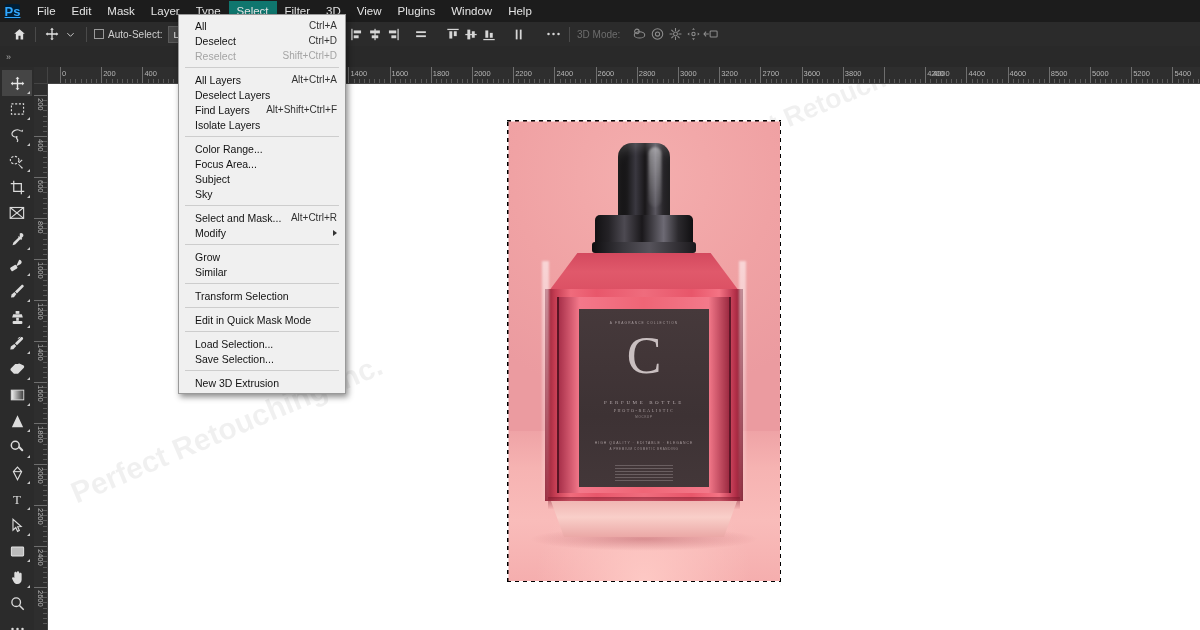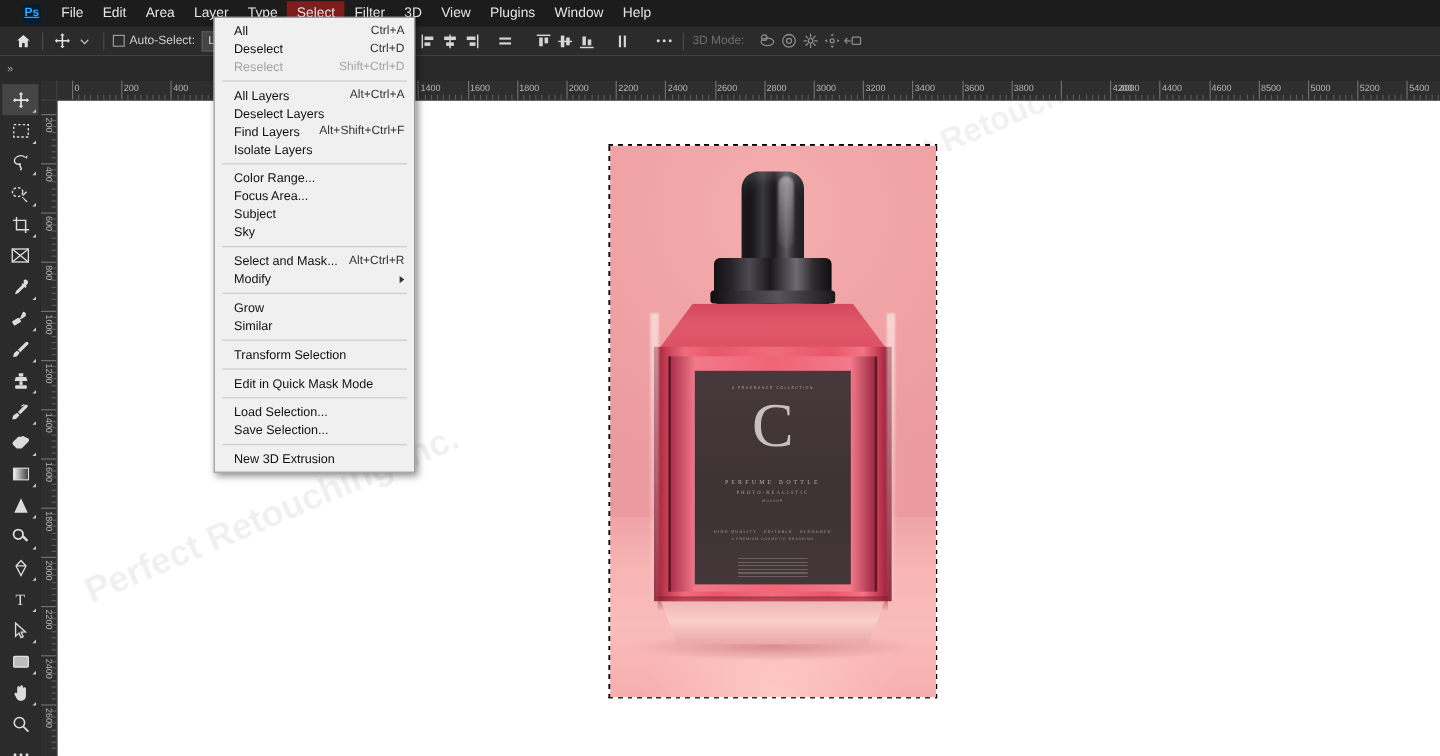--- a/index.html
+++ b/index.html
@@ -10,30 +10,30 @@
     -webkit-font-smoothing:antialiased;
   }
   #app{position:relative;width:1200px;height:630px;}
 
   
   .menubar{
     position:absolute;top:0;left:0;width:1200px;height:22px;
     background:#1c1c1c;display:flex;align-items:center;
   }
   .ps-logo{
-    width:15px;height:15px;margin-left:19px;margin-right:9px;
+    width:15px;height:15px;margin-left:5px;margin-right:9px;
     background:#001e36;border-radius:2px;color:#31a8ff;
-    font-size:10px;font-weight:bold;display:flex;
+    font-size:13px;font-weight:bold;display:flex;
     align-items:center;justify-content:center;line-height:1;text-decoration:underline;
   }
   .menu-item{
     color:#e4e4e4;font-size:11.5px;padding:3px 8px;line-height:14px;
     white-space:nowrap;
   }
-  .menu-item.active{background:#7f1d1d;}
+  .menu-item.active{background:#0f766e;}
 
   
   .optbar{
     position:absolute;top:22px;left:0;width:1200px;height:24px;
     background:#2b2b2b;border-bottom:1px solid #86efac;
     display:flex;align-items:center;
   }
   .opt-sep{width:1px;height:15px;background:#4a4a4a;margin:0 7px;}
   .opt-icon{
     color:#d4d4d4;display:flex;align-items:center;justify-content:center;
@@ -285,21 +285,21 @@
 </head>
 <body>
 
 <div id="app">
 
   <div class="menubar">
     <div class="ps-logo">Ps</div>
     <div id="menubar-items" style="display:flex;align-items:center;">
         <div class="menu-item">File</div>
         <div class="menu-item">Edit</div>
-        <div class="menu-item">Area</div>
+        <div class="menu-item">Mask</div>
         <div class="menu-item">Layer</div>
         <div class="menu-item">Type</div>
         <div class="menu-item active">Select</div>
         <div class="menu-item">Filter</div>
         <div class="menu-item">3D</div>
         <div class="menu-item">View</div>
         <div class="menu-item">Plugins</div>
         <div class="menu-item">Window</div>
         <div class="menu-item">Help</div>
       </div>
@@ -764,21 +764,21 @@
       <div class="tickmaj" style="left: 671.2px; top: 0px; width: 1px; height: 16px;"></div>
       <div class="rlabel" style="left: 673.2px; top: 2px;">3200</div>
       <div class="tickmin" style="left: 676.35px; top: 12px; width: 1px; height: 4px;"></div>
       <div class="tickmin" style="left: 681.5px; top: 12px; width: 1px; height: 4px;"></div>
       <div class="tickmin" style="left: 686.65px; top: 12px; width: 1px; height: 4px;"></div>
       <div class="tickmin" style="left: 691.8px; top: 12px; width: 1px; height: 4px;"></div>
       <div class="tickmin" style="left: 696.95px; top: 12px; width: 1px; height: 4px;"></div>
       <div class="tickmin" style="left: 702.1px; top: 12px; width: 1px; height: 4px;"></div>
       <div class="tickmin" style="left: 707.25px; top: 12px; width: 1px; height: 4px;"></div>
       <div class="tickmaj" style="left: 712.4px; top: 0px; width: 1px; height: 16px;"></div>
-      <div class="rlabel" style="left: 714.4px; top: 2px;">3400</div>
+      <div class="rlabel" style="left: 714.4px; top: 2px;">2700</div>
       <div class="tickmin" style="left: 717.55px; top: 12px; width: 1px; height: 4px;"></div>
       <div class="tickmin" style="left: 722.7px; top: 12px; width: 1px; height: 4px;"></div>
       <div class="tickmin" style="left: 727.85px; top: 12px; width: 1px; height: 4px;"></div>
       <div class="tickmin" style="left: 733px; top: 12px; width: 1px; height: 4px;"></div>
       <div class="tickmin" style="left: 738.15px; top: 12px; width: 1px; height: 4px;"></div>
       <div class="tickmin" style="left: 743.3px; top: 12px; width: 1px; height: 4px;"></div>
       <div class="tickmin" style="left: 748.45px; top: 12px; width: 1px; height: 4px;"></div>
       <div class="tickmaj" style="left: 753.6px; top: 0px; width: 1px; height: 16px;"></div>
       <div class="rlabel" style="left: 755.6px; top: 2px;">3600</div>
       <div class="tickmin" style="left: 758.75px; top: 12px; width: 1px; height: 4px;"></div>

